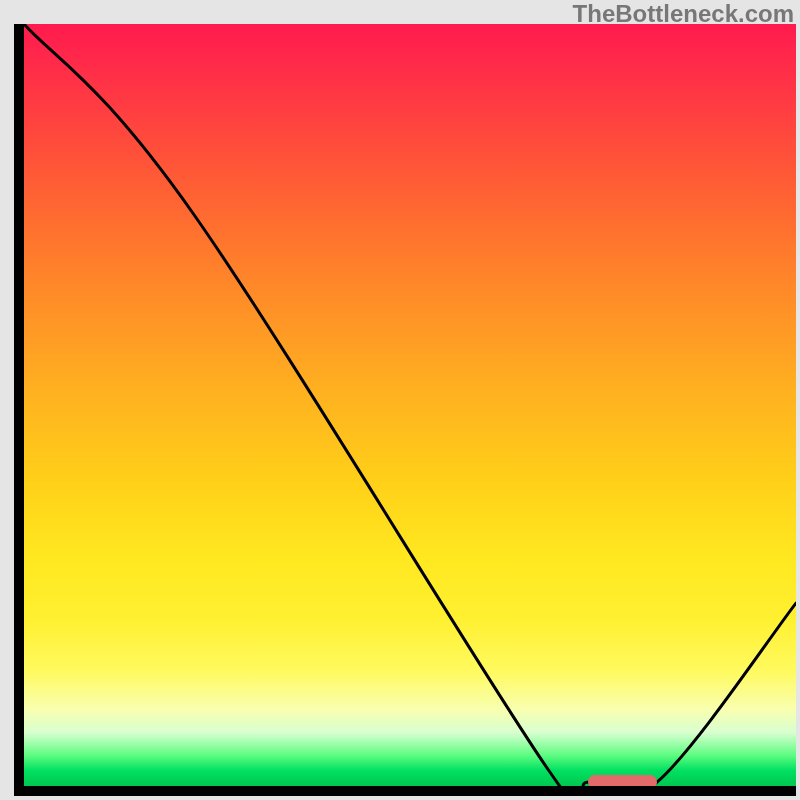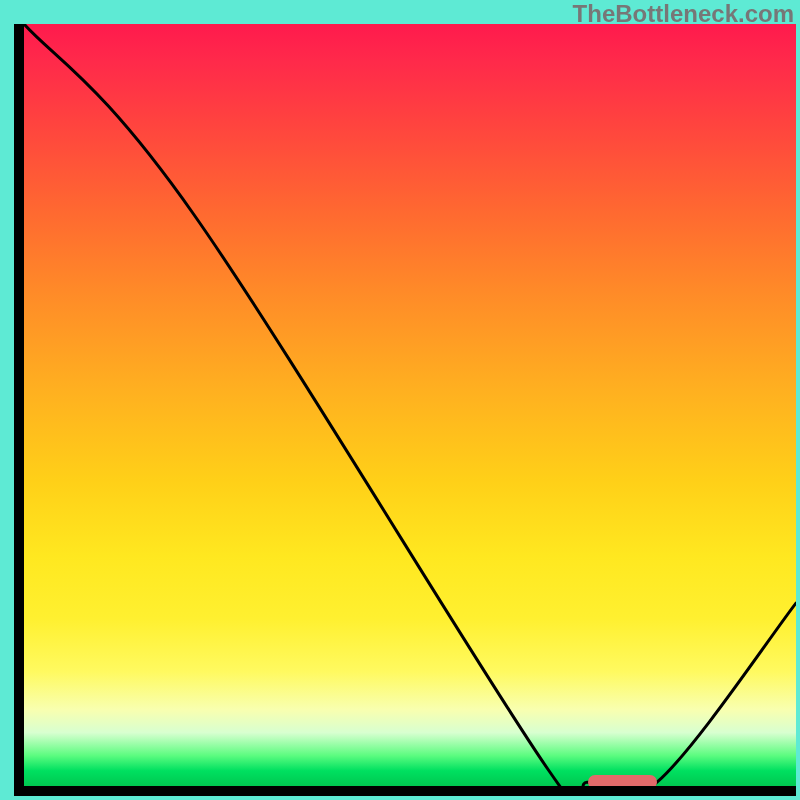--- a/index.html
+++ b/index.html
@@ -5,21 +5,21 @@
   body {
     margin: 0;
     padding: 0;
     background: #fff;
     font-family: Arial, Helvetica, sans-serif;
   }
   .page {
     width: 800px;
     height: 800px;
     position: relative;
-    background: #5eead4;
+    background: #e5e5e5;
   }
   .watermark {
     position: absolute;
     top: 0px;
     right: 6px;
     font-size: 24px;
     font-weight: bold;
     color: #777;
     z-index: 10;
   }

